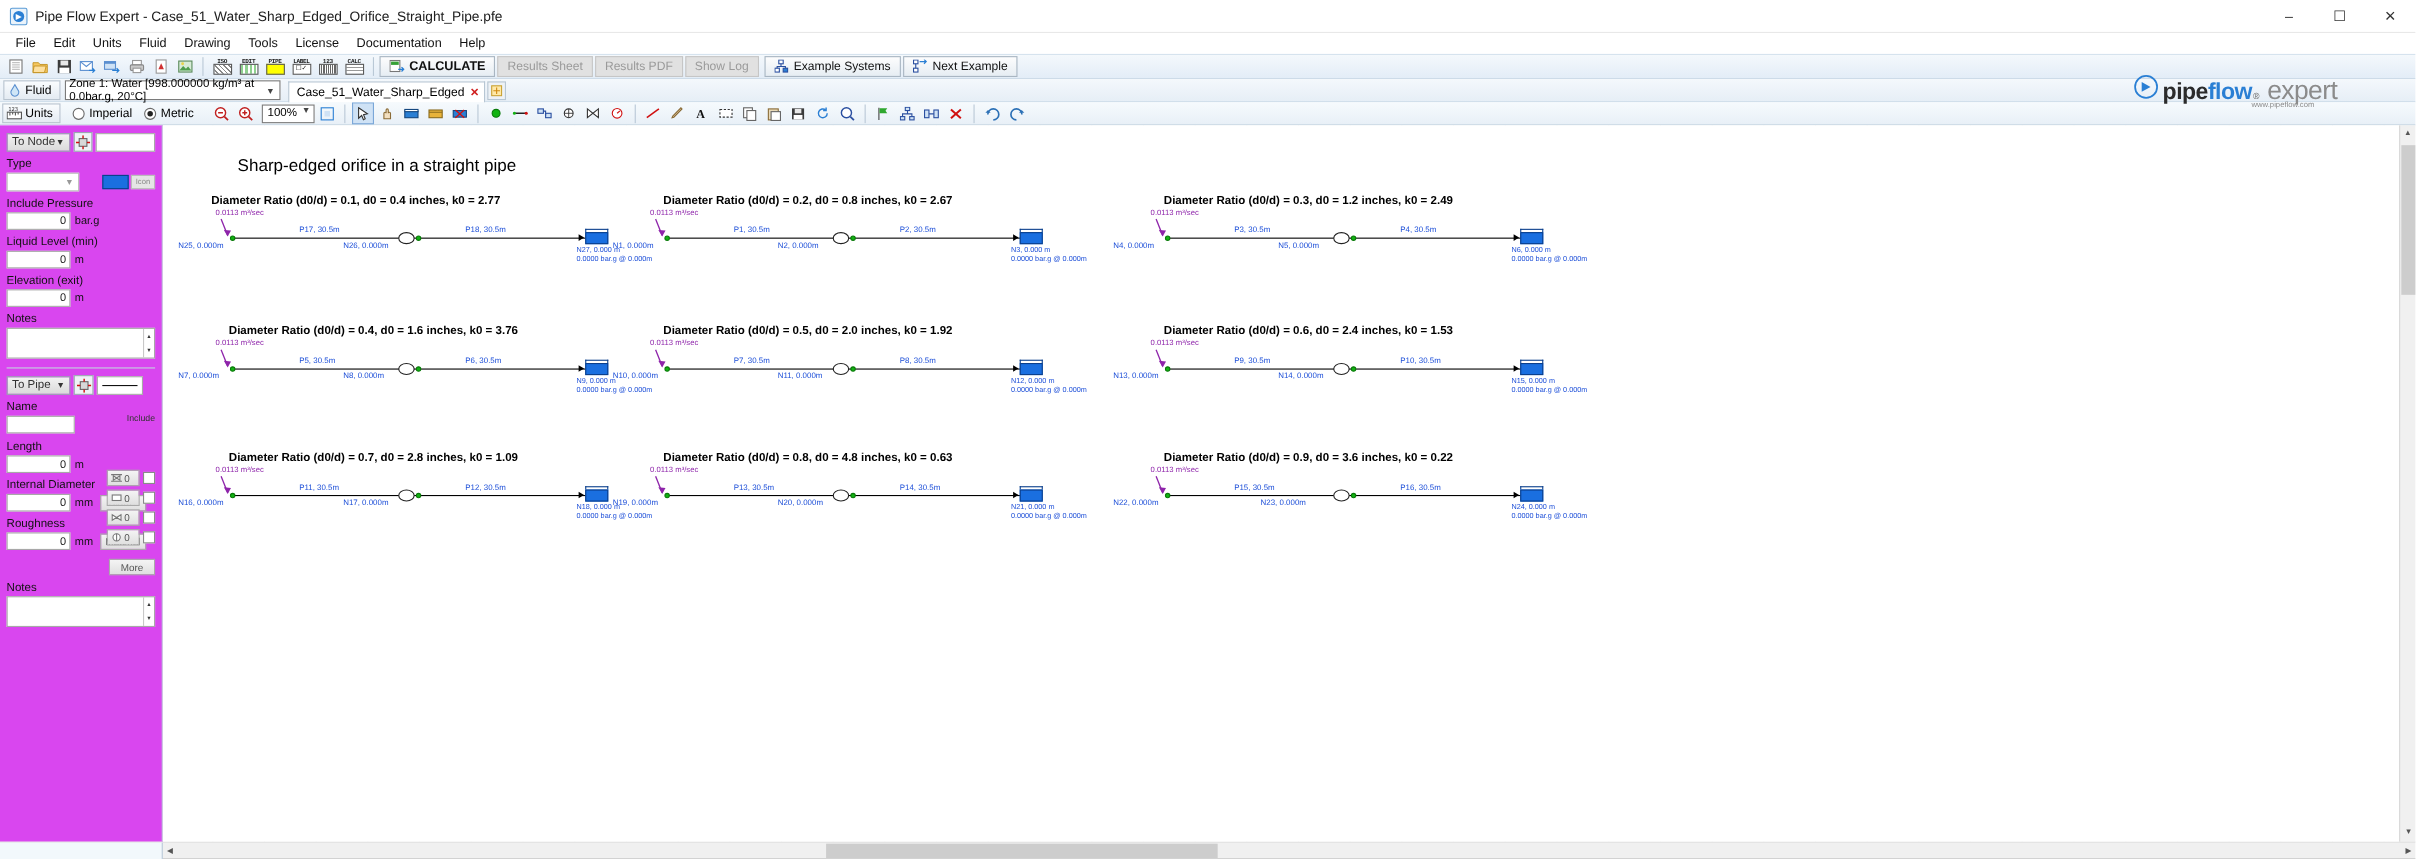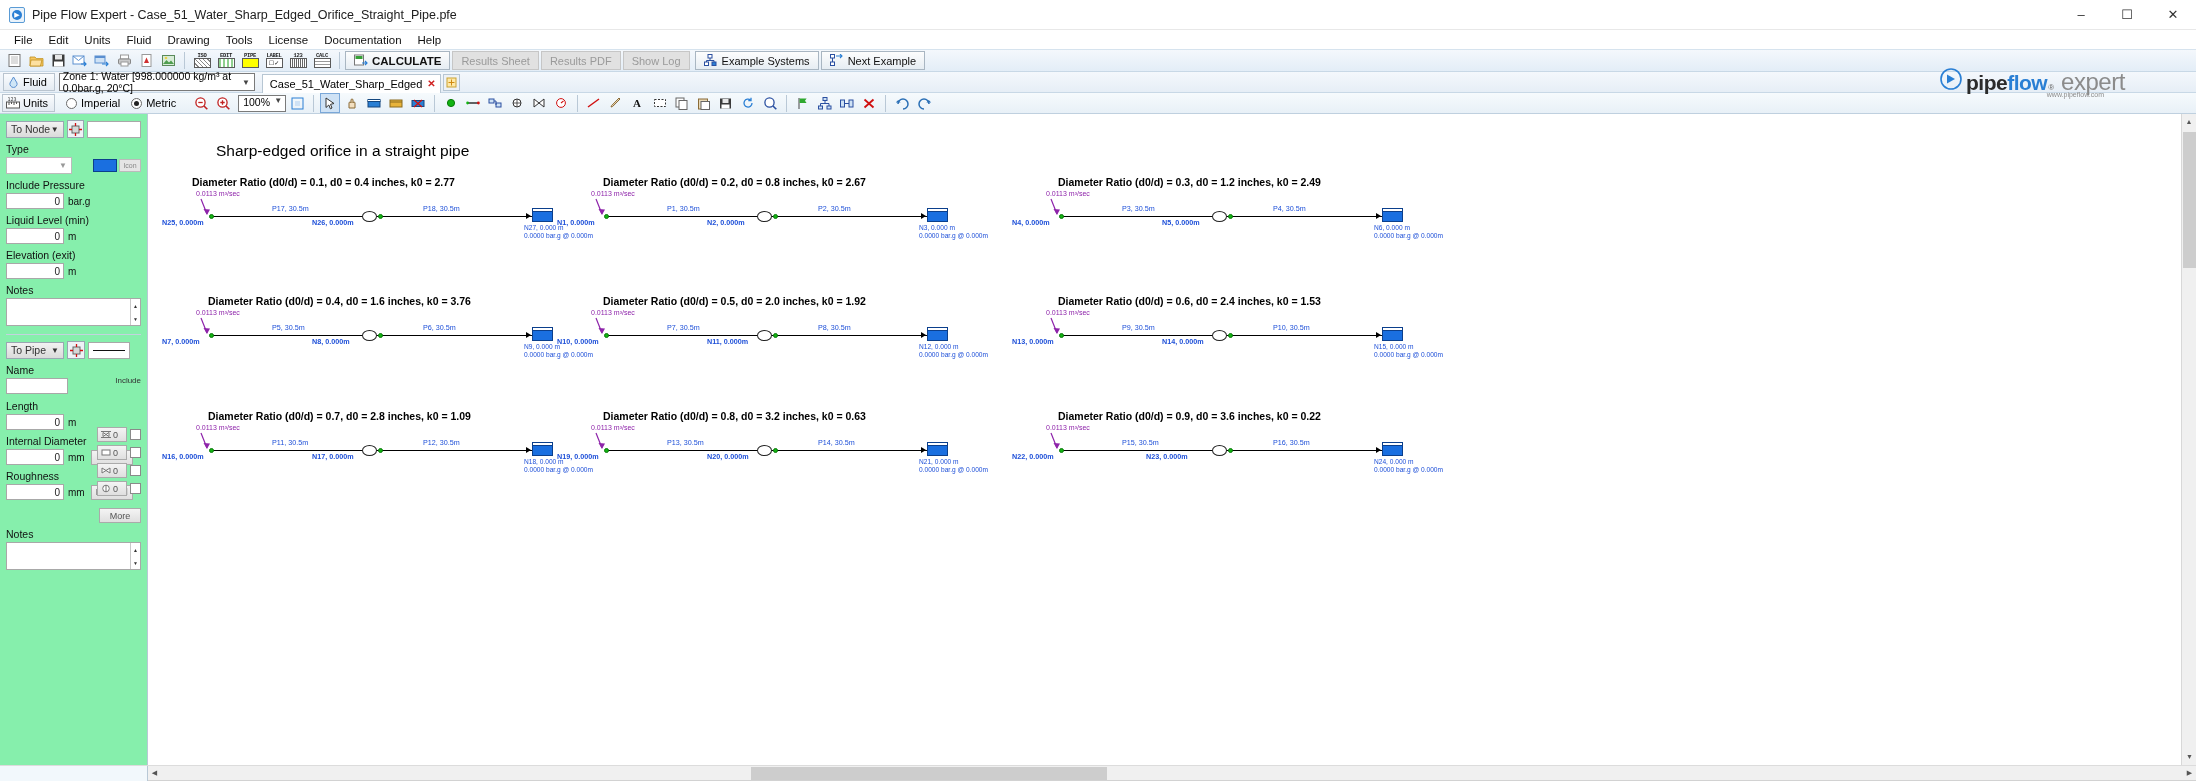--- a/index.html
+++ b/index.html
@@ -75,21 +75,21 @@
   .radio{display:flex;align-items:center;gap:4px;font-size:11px;margin-left:11px;}
   .rdo{width:11px;height:11px;border:1px solid #6a6a6a;border-radius:50%;background:#fff;
     display:flex;align-items:center;justify-content:center;}
   .rdo .i{width:5px;height:5px;border-radius:50%;background:#222;}
   .zoomsel{height:17px;width:48px;border:1px solid #7a7a7a;background:#fff;
     display:flex;align-items:flex-start;font-size:10.5px;padding-left:4px;margin-left:4px;}
   .zoomsel .arw{margin-left:auto;margin-right:3px;font-size:8px;color:#444;}
   
   .main{display:flex;height:calc(781px - 30px - 19px - 23px - 21px - 21px - 16px);}
   
-  .lpanel{width:148px;background:#86efac;border-right:1px solid #b8c8d6;
+  .lpanel{width:148px;background:#d946ef;border-right:1px solid #b8c8d6;
     position:relative;flex:none;padding:0 6px;font-size:10.5px;color:#111;}
   .lp-row{display:flex;align-items:center;gap:3px;margin-top:6px;}
   .combo{height:17px;border:1px solid #9aa6b2;background:linear-gradient(#f2f2f2,#dadada);
     display:flex;align-items:center;font-size:10.5px;padding-left:4px;color:#333;}
   .combo .arw{margin-left:auto;margin-right:4px;font-size:8px;}
   .sqbtn{width:18px;height:18px;border:1px solid #9aa6b2;background:#eef2f6;
     display:flex;align-items:center;justify-content:center;}
   .lbl{margin-top:5px;display:block;font-size:10.5px;color:#111;}
   .inp{height:16px;border:1px solid #a8a8a8;background:#fff;font-size:10px;
     text-align:right;padding-right:3px;display:flex;align-items:center;
@@ -116,21 +116,21 @@
                       linear-gradient(to bottom,#e9e9e9 1px,transparent 1px);
      background-size:47px 47px;background-position:-2px 3px;}
   .hscrollbar{height:15px;background:#f0f0f0;border-top:1px solid #dcdcdc;display:flex;
     align-items:center;}
   .hthumb{height:13px;background:#cdcdcd;}
   
   .maintitle{position:absolute;font-weight:normal;font-size:15.5px;color:#000;}
   .subtitle{position:absolute;font-weight:bold;font-size:10.5px;color:#000;white-space:nowrap;}
   .netgroup{position:absolute;width:410px;height:80px;}
   .pipe-line{position:absolute;height:1px;background:#000;top:26px;}
-  .nodelbl{position:absolute;font-size:7.2px;color:#1d4fd8;white-space:nowrap;font-weight:bold;}
+  .nodelbl{position:absolute;font-size:7.2px;color:#1d4fd8;white-space:nowrap;}
   .pipelbl{position:absolute;font-size:7.2px;color:#1d4fd8;white-space:nowrap;}
   .flowlbl{position:absolute;font-size:7px;color:#8e24aa;white-space:nowrap;}
   .outlbl{position:absolute;font-size:6.6px;color:#1d4fd8;white-space:nowrap;line-height:8px;}
   .greendot{position:absolute;width:5px;height:5px;border-radius:50%;background:#12b312;
     border:1px solid #0a7a0a;}
   .orifice{position:absolute;width:15px;height:11px;border:1px solid #222;border-radius:50%;
     background:#fff;}
   .tank{position:absolute;width:21px;height:11px;background:#1a6fe0;border:1px solid #0b3f8c;}
   .tanktop{position:absolute;width:21px;height:3px;background:#fff;border:1px solid #0b3f8c;
     border-bottom:none;}
@@ -870,21 +870,21 @@
       <div class="greendot" style="left:230px;top:24px"></div>
       <div class="nodelbl" style="left:164px;top:28px">N17, 0.000m</div>
 
       <div class="pipelbl" style="left:275px;top:14px">P12, 30.5m</div>
 
       <div class="arrowhead" style="left:378px;top:23px"></div>
       <div class="tanktop" style="left:384px;top:18px"></div>
       <div class="tank" style="left:384px;top:21px"></div>
       <div class="outlbl" style="left:376px;top:34px">N18, 0.000 m<br>0.0000 bar.g @ 0.000m</div>
     </div>
-        <div class="subtitle" style="left: 455px; top: 296px;">Diameter Ratio (d0/d) = 0.8, d0 = 3.2 inches, k0 = 0.63</div>
+        <div class="subtitle" style="left: 455px; top: 296px;">Diameter Ratio (d0/d) = 0.8, d0 = 4.8 inches, k0 = 0.63</div>
         <div class="netgroup" style="left: 395px; top: 310px;">
       <div class="pipe-line" style="left:64px;width:336px"></div>
 
       <div class="greendot" style="left:61px;top:24px"></div>
       <div class="nodelbl" style="left:14px;top:28px">N19, 0.000m</div>
 
       <svg class="magenta-arrow" style="left:50px;top:8px" width="22" height="19">
         <path d="M3 1 L9 16" stroke="#8e24aa" stroke-width="1.2" fill="none"></path>
         <path d="M9 17 L5.5 11 L12 11.6 Z" fill="#8e24aa"></path>
       </svg>

